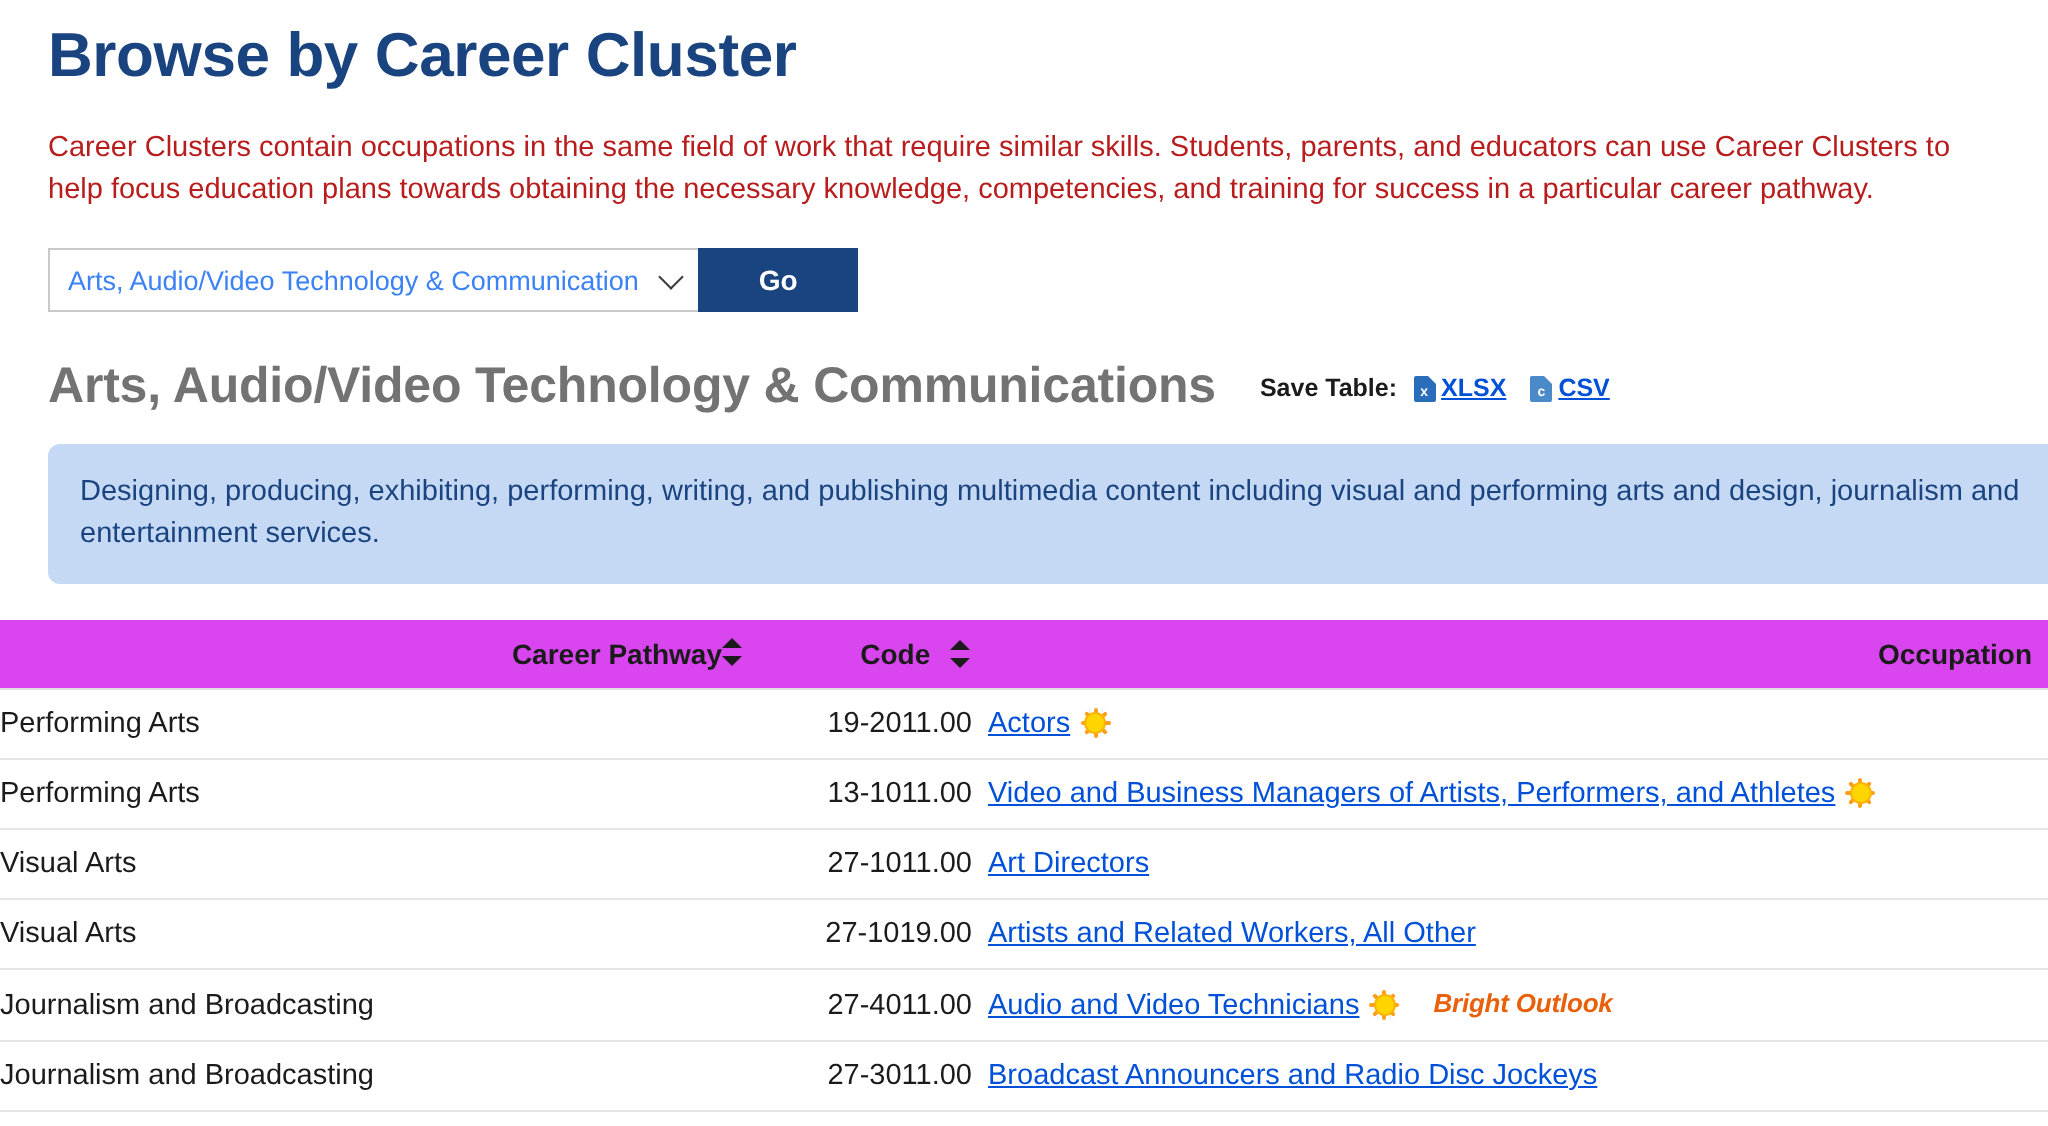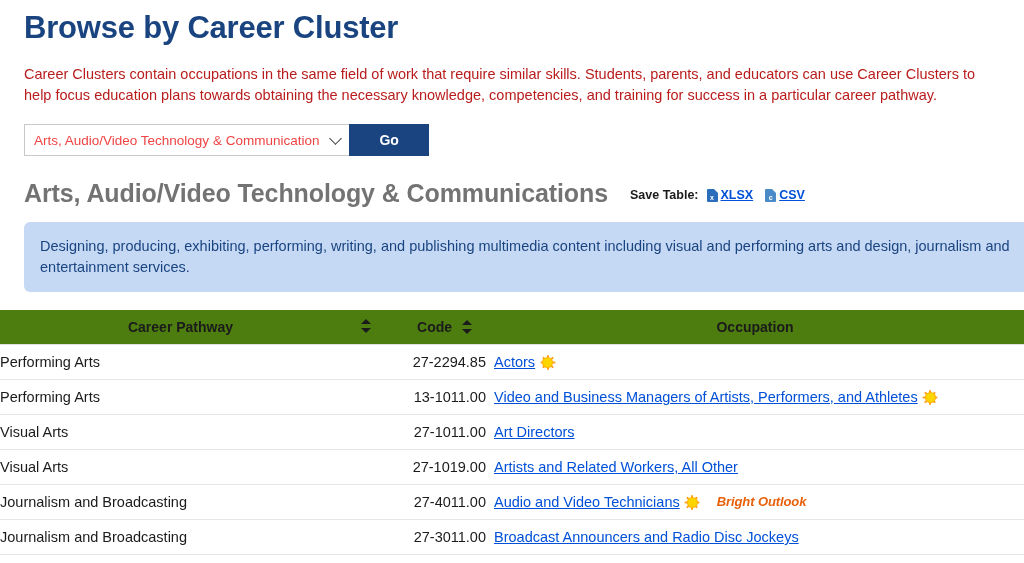--- a/index.html
+++ b/index.html
@@ -52,21 +52,21 @@
   .cluster-select {
     position: relative;
     display: flex;
     align-items: center;
     height: 32px;
     padding: 0 30px 0 9px;
     border: 1px solid #c9c9c9;
     border-right: none;
     background: #ffffff;
     font-size: 13.5px;
-    color: #ef4444;
+    color: #3b82f6;
     white-space: nowrap;
     cursor: pointer;
   }
   .chevron {
     position: absolute;
     right: 9px;
     top: 50%;
     width: 9px;
     height: 9px;
     margin-top: -6px;
@@ -170,25 +170,25 @@
     margin: 18px 0 0 0;
     width: 1024px;
   }
   table.occ-table {
     width: 1024px;
     border-collapse: collapse;
     table-layout: fixed;
     font-size: 14.5px;
   }
   table.occ-table th {
-    background: #4d7c0f;
+    background: #d946ef;
     font-size: 14px;
     font-weight: bold;
     color: #1b1b1b;
-    text-align: center;
+    text-align: right;
     padding: 9px 8px 9px 0;
     border-bottom: 1px solid #dfe1e2;
     white-space: nowrap;
   }
   th.col-pathway { padding-left: 32px; width: 404px; }
   th.col-code    { width: 90px; text-align: right; }
   th.col-occ     { padding-left: 12px; }
 
   .sort-ico {
     display: inline-block;
@@ -327,21 +327,21 @@
             <span class="sort-ico"></span>
           </th>
           <th class="col-occ">
             <span>Occupation</span>
           </th>
         </tr>
       </thead>
       <tbody id="table-body">
           <tr>
             <td class="c-pathway">Performing Arts</td>
-            <td class="c-code">27-2294.85</td>
+            <td class="c-code">19-2011.00</td>
             <td class="c-occ"><a class="occ-link">Actors</a><span class="sun"><span class="ray r1"></span><span class="ray r2"></span><span class="ray r3"></span><span class="ray r4"></span><span class="core"></span></span></td>
           </tr>
           <tr>
             <td class="c-pathway">Performing Arts</td>
             <td class="c-code">13-1011.00</td>
             <td class="c-occ"><a class="occ-link">Video and Business Managers of Artists, Performers, and Athletes</a><span class="sun"><span class="ray r1"></span><span class="ray r2"></span><span class="ray r3"></span><span class="ray r4"></span><span class="core"></span></span></td>
           </tr>
           <tr>
             <td class="c-pathway">Visual Arts</td>
             <td class="c-code">27-1011.00</td>

